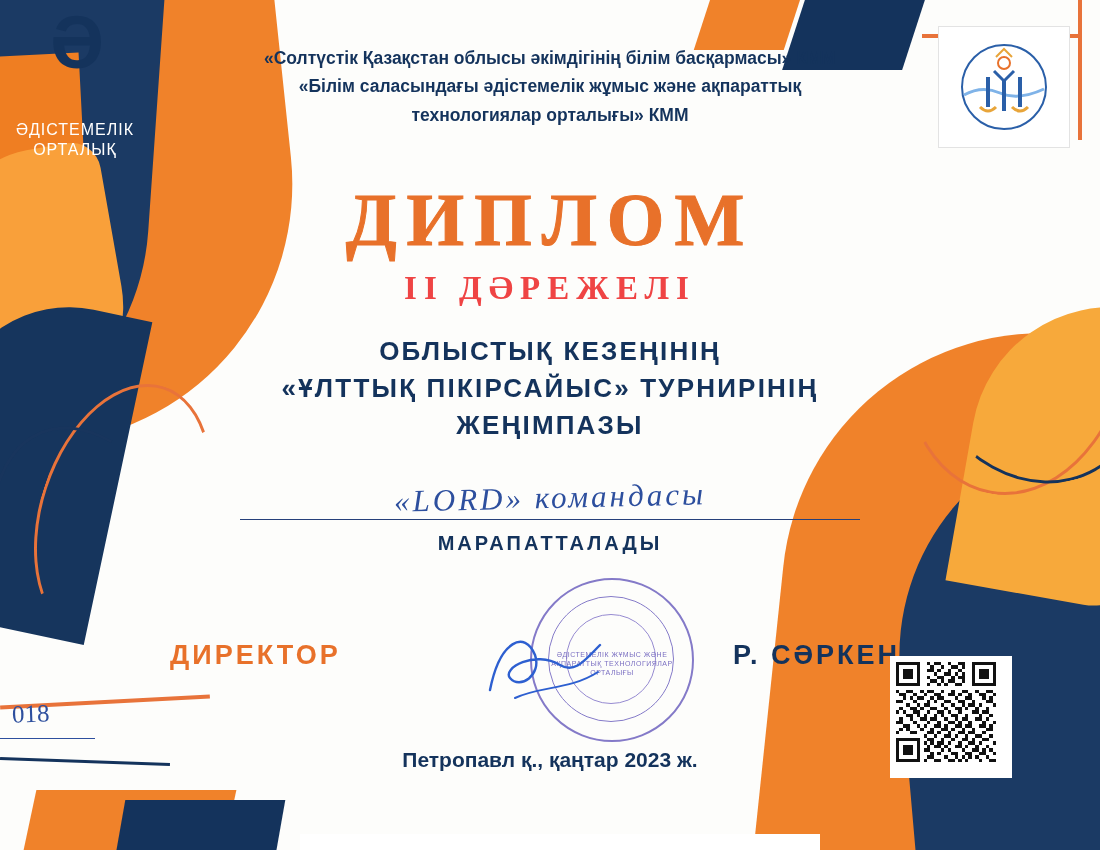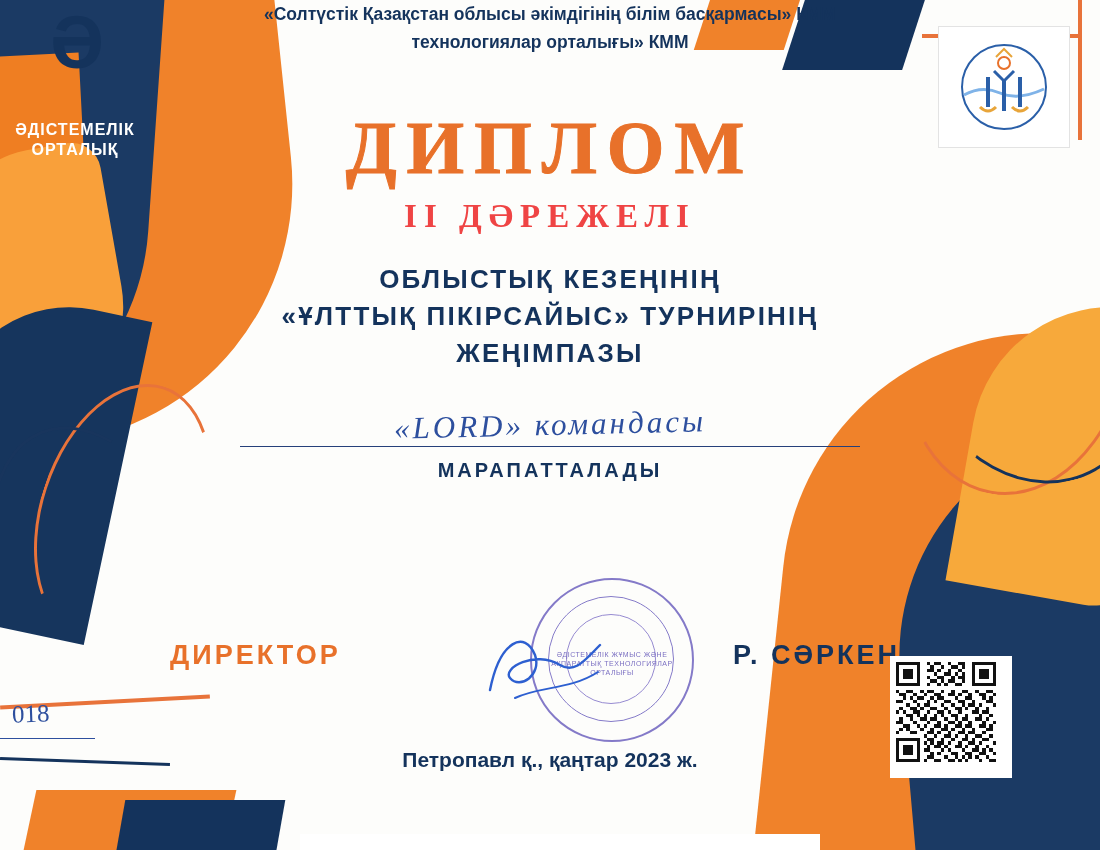--- a/index.html
+++ b/index.html
@@ -187,21 +187,21 @@
     margin-top: 6px;
     font-size: 74px;
     line-height: 1;
     font-weight: bold;
     color: #14335c;
     letter-spacing: -4px;
   }
   .logo-left .sub {
     margin-top: 40px;
     font-size: 16px;
-    font-weight: bold;
+    font-weight: normal;
     letter-spacing: 1px;
     line-height: 1.25;
     color: #ffffff;
   }
 
   .logo-right {
     position: absolute;
     right: 30px; top: 26px;
     width: 130px; height: 120px;
     background: #ffffff;
@@ -213,20 +213,21 @@
 
   
   .content {
     position: absolute;
     left: 150px; top: 0;
     width: 800px;
     text-align: center;
   }
 
   .org-lines {
+    margin-top: 44px;
     color: #14335c;
     font-size: 17.5px;
     font-weight: bold;
     line-height: 1.62;
   }
 
   .title-diploma {
     margin-top: 49px;
     font-size: 74px;
     font-weight: bold;
@@ -426,20 +427,21 @@
       <path d="M38 40 L38 70 M54 44 L54 74 M70 40 L70 70" stroke="#2a5fa8" stroke-width="4" fill="none"></path>
       <path d="M30 70 q8 8 16 0 M62 70 q8 8 16 0" stroke="#e8a53a" stroke-width="3" fill="none"></path>
       <path d="M46 20 L54 12 L62 20" fill="none" stroke="#e8a53a" stroke-width="2"></path>
     </svg>
   </div>
 
   <div class="content">
 
     <div class="org-lines">
       <div>«Солтүстік Қазақстан облысы әкімдігінің білім басқармасы» КММ</div>
+      <div>«Білім саласындағы әдістемелік жұмыс және ақпараттық</div>
       <div>технологиялар орталығы» КММ</div>
     </div>
 
     <div class="title-diploma">ДИПЛОМ</div>
     <div class="title-degree">II ДӘРЕЖЕЛІ</div>
 
     <div class="award-lines">
       <div>ОБЛЫСТЫҚ КЕЗЕҢІНІҢ</div>
       <div>«ҰЛТТЫҚ ПІКІРСАЙЫС» ТУРНИРІНІҢ</div>
       <div>ЖЕҢІМПАЗЫ</div>

